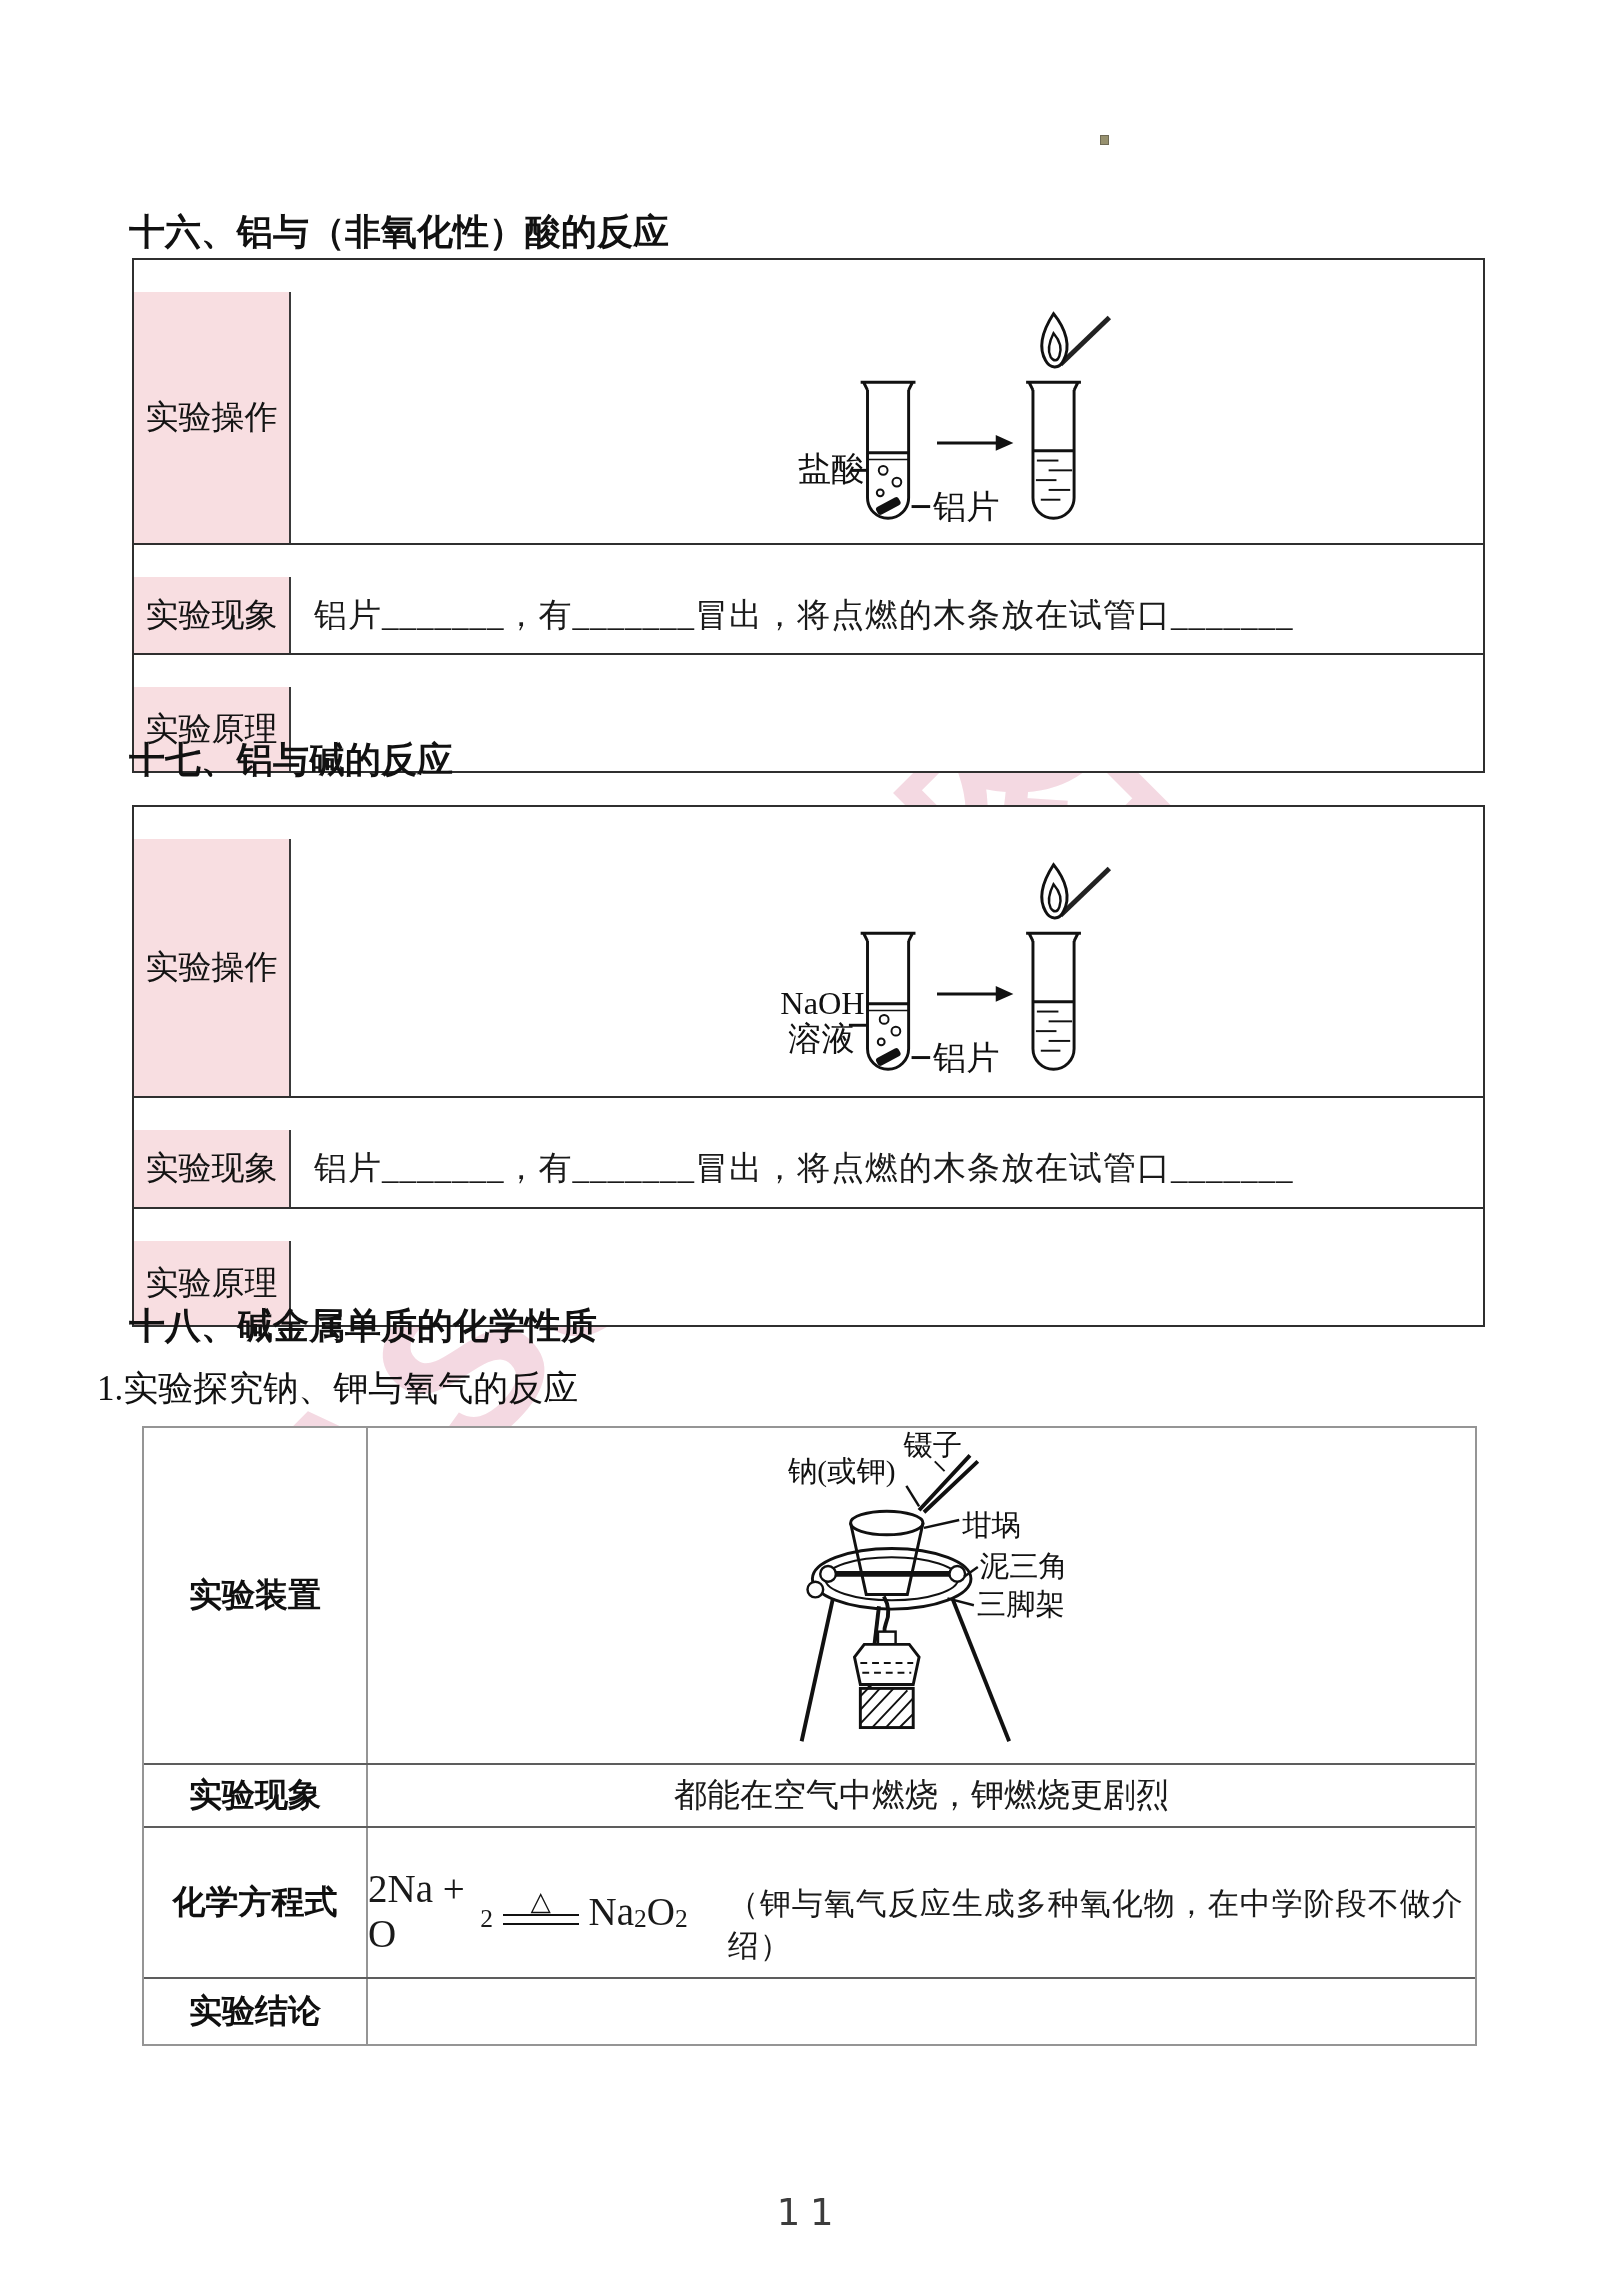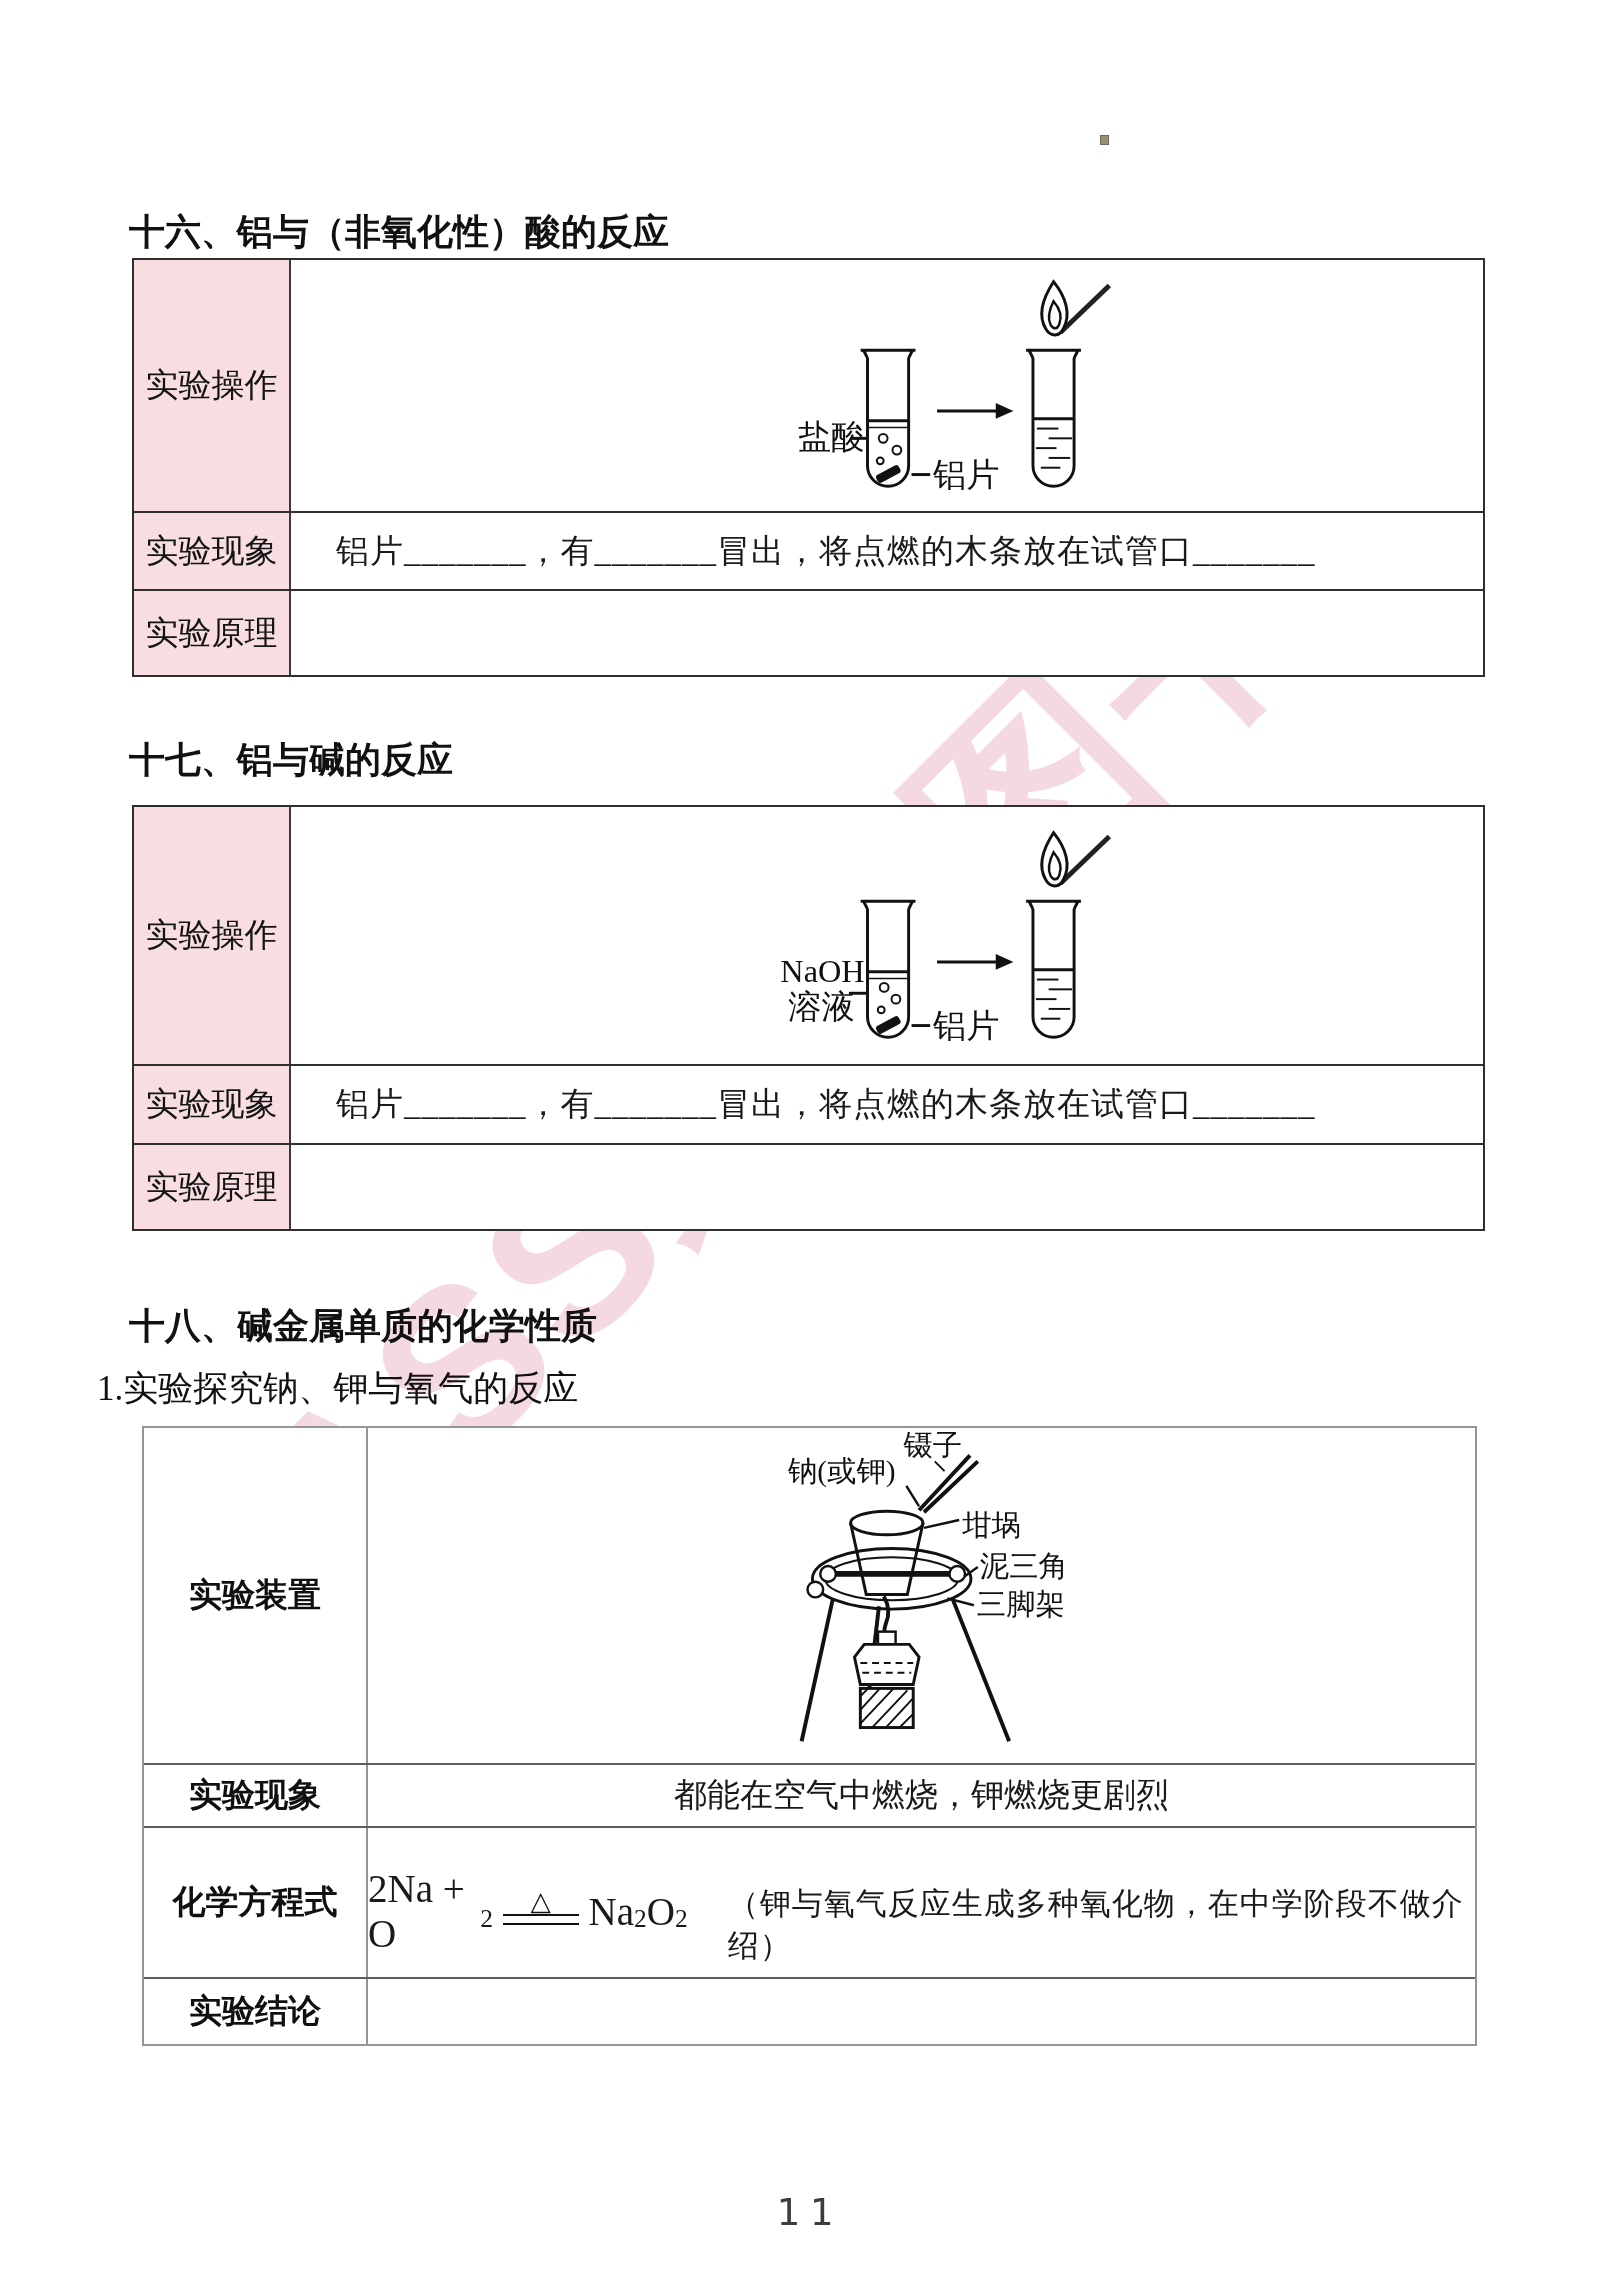--- a/index.html
+++ b/index.html
@@ -13,30 +13,30 @@
   .watermark{
     position:absolute;left:90px;top:1529px;z-index:0;
     transform:rotate(-45deg);transform-origin:0 0;
     font-size:221px;font-weight:bold;letter-spacing:7.8px;white-space:nowrap;
     color:#f4d9e2;font-family:"Liberation Sans",sans-serif;user-select:none;
   }
   .h1{font-weight:bold;font-size:36px;color:#111;font-family:"Liberation Sans",sans-serif;}
   .subtitle{font-size:35px;font-family:"Liberation Serif",serif;color:#111;}
   
   .tbl12{border:2.9px solid #2f2f2f;background:#ffffff;}
-  .tbl12 .row{display:flex;border-bottom:2.9px solid #2f2f2f;}
+  .tbl12 .row{display:flex;border-bottom:2.9px solid #2f2f2f;margin-top:32px;}
   .tbl12 .row:last-child{border-bottom:none;}
   .tbl12 .lab{
     width:157px;background:#f8dee1;border-right:2px solid #3a3a3a;
     display:flex;align-items:center;justify-content:center;
     font-family:"Liberation Serif",serif;font-size:33px;color:#141414;
     flex-shrink:0;
   }
   .tbl12 .con{flex:1;position:relative;font-family:"Liberation Serif",serif;font-size:33px;}
-  .phen{display:flex;align-items:center;padding-left:45px;letter-spacing:1px;}
+  .phen{display:flex;align-items:center;padding-left:23px;letter-spacing:1px;}
   
   .tbl3{border:2px solid #959595;background:#ffffff;}
   .tbl3 .row{display:flex;border-bottom:2px solid #5d5d5d;}
   .tbl3 .row:last-child{border-bottom:none;gap:36px;}
   .tbl3 .lab{
     width:224px;border-right:2px solid #959595;
     display:flex;align-items:center;justify-content:center;
     font-family:"Liberation Sans",sans-serif;font-weight:bold;font-size:33px;color:#101010;
     flex-shrink:0;
   }

